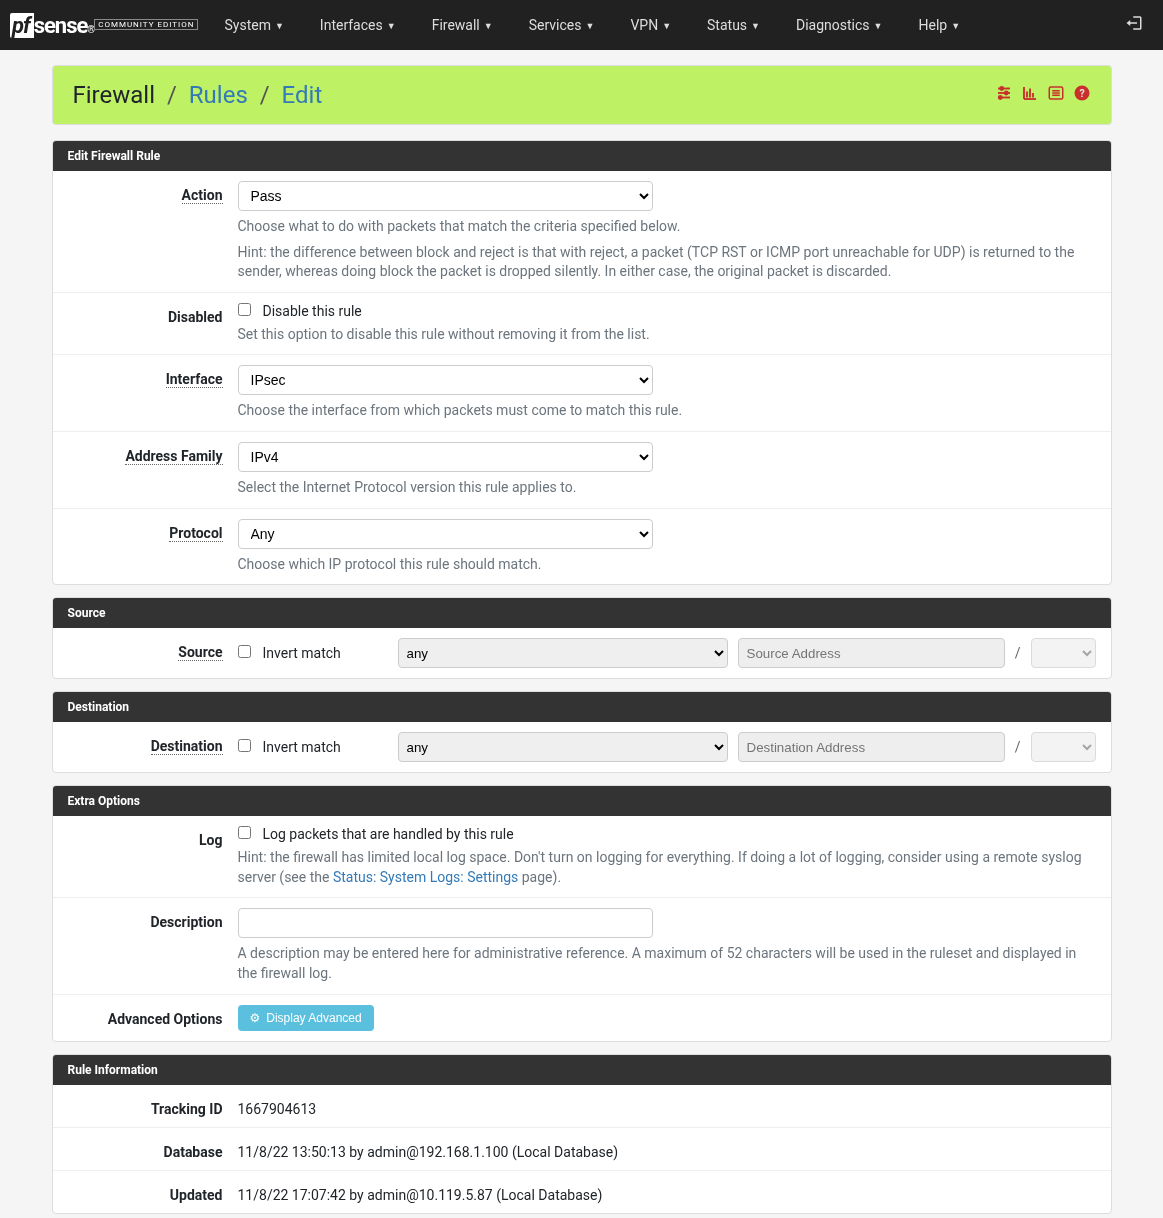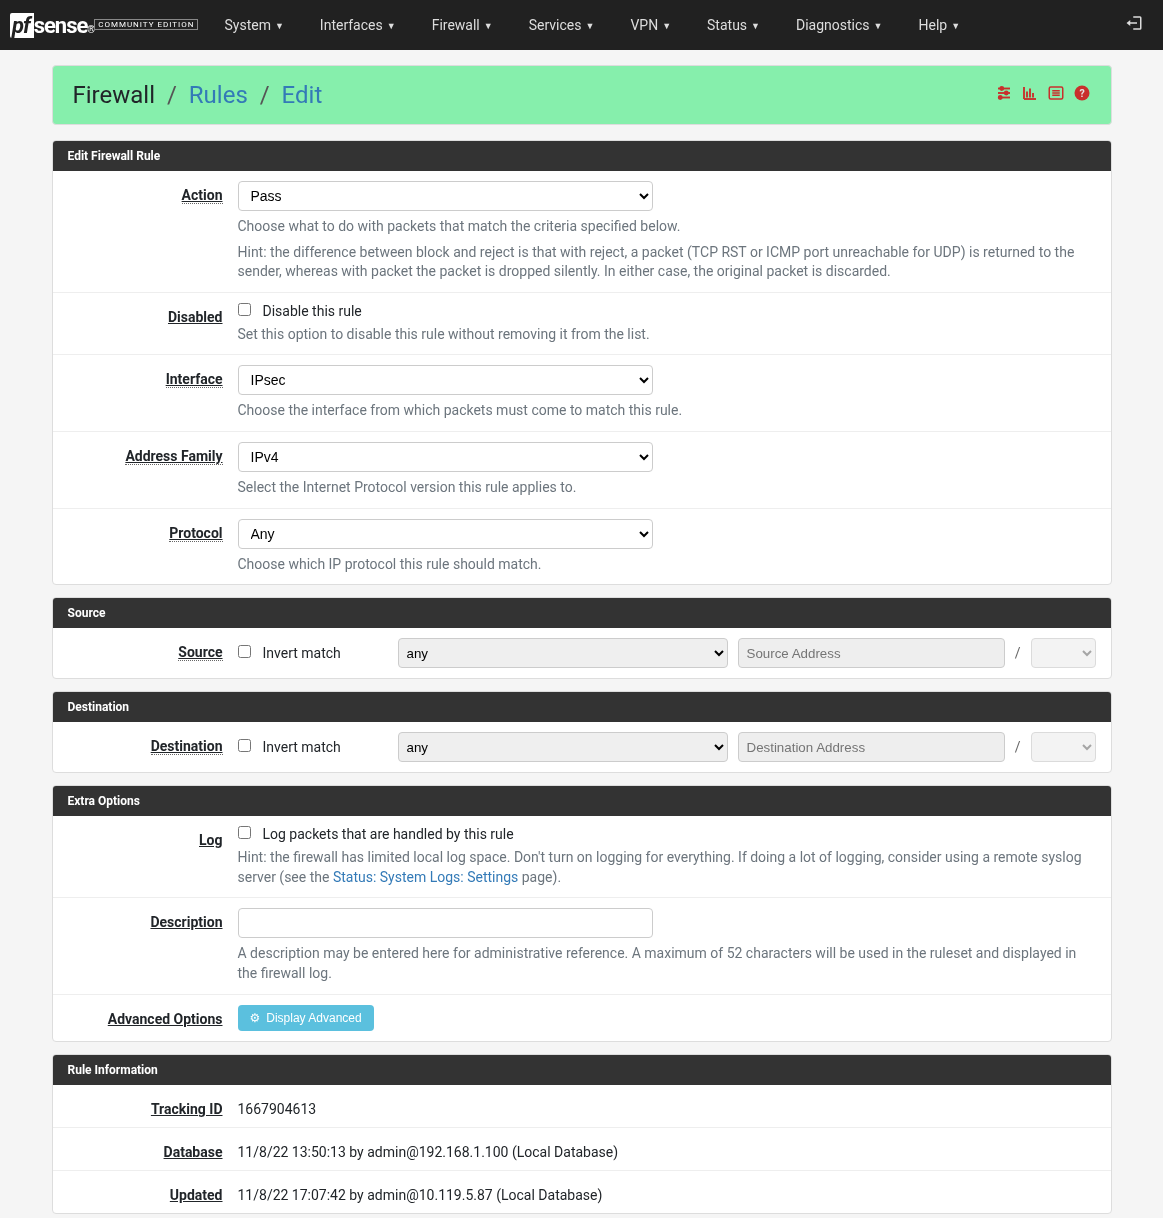--- a/index.html
+++ b/index.html
@@ -7,32 +7,32 @@
 .navbar { background: #212121; color: #fff; display: flex; align-items: center; padding: 0 10px; height: 50px; }
 .navbar .logo { display:flex; flex-direction:row; align-items:center; margin-right:8px;justify-content:space-between; }
 .navbar .logo .pf { font-size:22px; font-weight:bold; letter-spacing:-1px; }
 .navbar .logo .pf .black { background:#fff; color:#212121; padding:0 4px 0 2px; border-radius:2px 0 0 2px; font-style:italic;}
 .navbar .logo .ce { font-size:8px; letter-spacing:1px; border:1px solid #888; padding:0 3px; margin-top:-2px; }
 .navbar .nav-item { color: #ddd; padding: 15px 18px; cursor: pointer; font-size:14px; }
 .navbar .caret { font-size:9px; margin-left:4px; vertical-align:middle; }
 .navbar .spacer { flex:1; }
 .navbar .logout { color:#ddd; font-size:18px; padding:10px; cursor:pointer; }
 .container { max-width:1060px; margin: 15px auto; }
-.breadcrumb-bar { background:#86efac; border:1px solid #ddd; border-radius:4px; padding:15px 20px; display:flex; align-items:center; margin-bottom:15px; }
+.breadcrumb-bar { background:#bef264; border:1px solid #ddd; border-radius:4px; padding:15px 20px; display:flex; align-items:center; margin-bottom:15px; }
 .breadcrumb-bar h1 { font-size:24px; font-weight:400; }
 .breadcrumb-bar .sep { margin:0 6px; color:#555; }
 .breadcrumb-bar .link { color:#337ab7; }
 .breadcrumb-bar .icons { margin-left:auto; display:flex; gap:8px; }
 .breadcrumb-bar .icons .ic { color:#c9302c; font-size:18px; cursor:pointer; }
 .panel { border:1px solid #ddd; border-radius:4px; margin-bottom:12px; background:#fff; overflow:hidden; }
 .panel-heading { background:#333; color:#fff; padding:8px 15px; font-size:12px; font-weight:bold; }
 .form-row { display:flex; padding:10px 15px; border-bottom:1px solid #eee; }
 .form-row:last-child { border-bottom:none; }
 .form-label { width:170px; text-align:right; padding-right:15px; font-weight:bold; padding-top:6px; }
-.form-label span { border-bottom:1px dotted #666; cursor:help;text-decoration:underline; }
+.form-label span { border-bottom:1px dotted #666; cursor:help; }
 .form-content { flex:1; }
 .form-control { width:415px; padding:5px 8px; border:1px solid #ccc; border-radius:4px; background:#fff; font-size:14px; height:30px; }
 .help-text { color:#6c757d; font-size:14px; margin-top:6px; line-height:1.4; }
 .chk-label { margin-left:12px; }
 .src-row { display:flex; align-items:center; gap:10px; width:100%; }
 .src-type { flex:0 0 330px; height:30px; border:1px solid #ccc; border-radius:4px; padding:4px; }
 .src-addr { flex:1; height:30px; border:1px solid #ccc; border-radius:4px; padding:4px 8px; background:#eee; color:#888; }
 .src-sep { color:#666; }
 .src-mask { width:65px; height:30px; border:1px solid #ccc; border-radius:4px; background:#eee; }
 .btn { display:inline-flex; align-items:center; gap:6px; padding:6px 12px; border:none; border-radius:4px; color:#fff; cursor:pointer; font-size:12px; }
@@ -105,21 +105,21 @@
   </div>
 
   <div class="panel">
     <div class="panel-heading">Edit Firewall Rule</div>
 
     <div class="form-row">
       <div class="form-label"><span>Action</span></div>
       <div class="form-content">
         <select class="form-control"><option>Pass</option></select>
         <div class="help-text">Choose what to do with packets that match the criteria specified below.</div>
-        <div class="help-text">Hint: the difference between block and reject is that with reject, a packet (TCP RST or ICMP port unreachable for UDP) is returned to the sender, whereas with packet the packet is dropped silently. In either case, the original packet is discarded.</div>
+        <div class="help-text">Hint: the difference between block and reject is that with reject, a packet (TCP RST or ICMP port unreachable for UDP) is returned to the sender, whereas doing block the packet is dropped silently. In either case, the original packet is discarded.</div>
       </div>
     </div>
 
     <div class="form-row">
       <div class="form-label"><span style="border:none">Disabled</span></div>
       <div class="form-content">
         <label><input type="checkbox" style=""><span class="chk-label">Disable this rule</span></label>
         <div class="help-text">Set this option to disable this rule without removing it from the list.</div>
       </div>
     </div>

